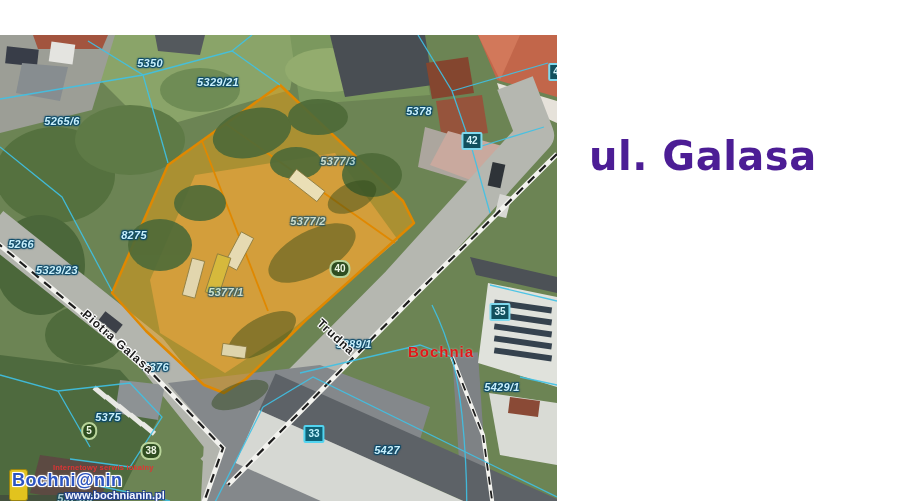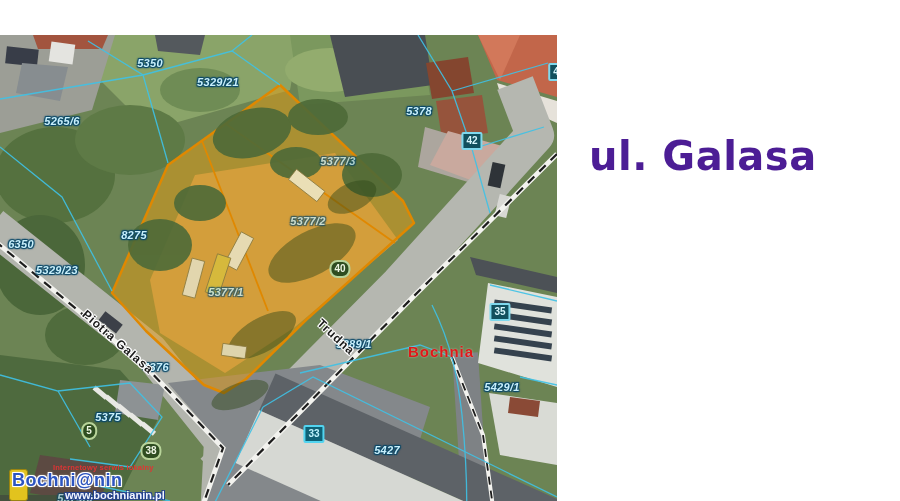--- a/index.html
+++ b/index.html
@@ -191,21 +191,21 @@
         <path d="M520,342 L557,350"></path>
         <path d="M0,340 L58,356 L90,412"></path>
         <path d="M58,356 L130,348 L162,382 L130,432 L70,424"></path>
         <path d="M94,450 L170,466"></path>
       </g>
     </svg>
 
     <div class="plabel" style="left:150px;top:28px">5350</div>
     <div class="plabel" style="left:218px;top:47px">5329/21</div>
     <div class="plabel" style="left:62px;top:86px">5265/6</div>
-    <div class="plabel" style="left:21px;top:209px">6350</div>
+    <div class="plabel" style="left:21px;top:209px">5266</div>
     <div class="plabel" style="left:134px;top:200px">8275</div>
     <div class="plabel" style="left:57px;top:235px">5329/23</div>
     <div class="plabel" style="left:419px;top:76px">5378</div>
     <div class="plabel dim" style="left:338px;top:126px">5377/3</div>
     <div class="plabel dim" style="left:308px;top:186px">5377/2</div>
     <div class="plabel dim" style="left:226px;top:257px">5377/1</div>
     <div class="plabel" style="left:156px;top:332px">4376</div>
     <div class="plabel" style="left:108px;top:382px">5375</div>
     <div class="plabel" style="left:354px;top:309px">5389/1</div>
     <div class="plabel" style="left:502px;top:352px">5429/1</div>

